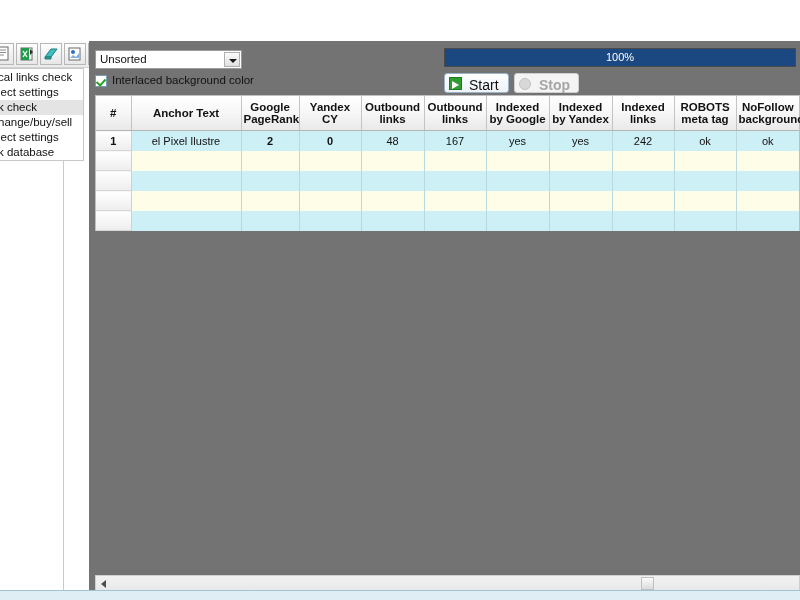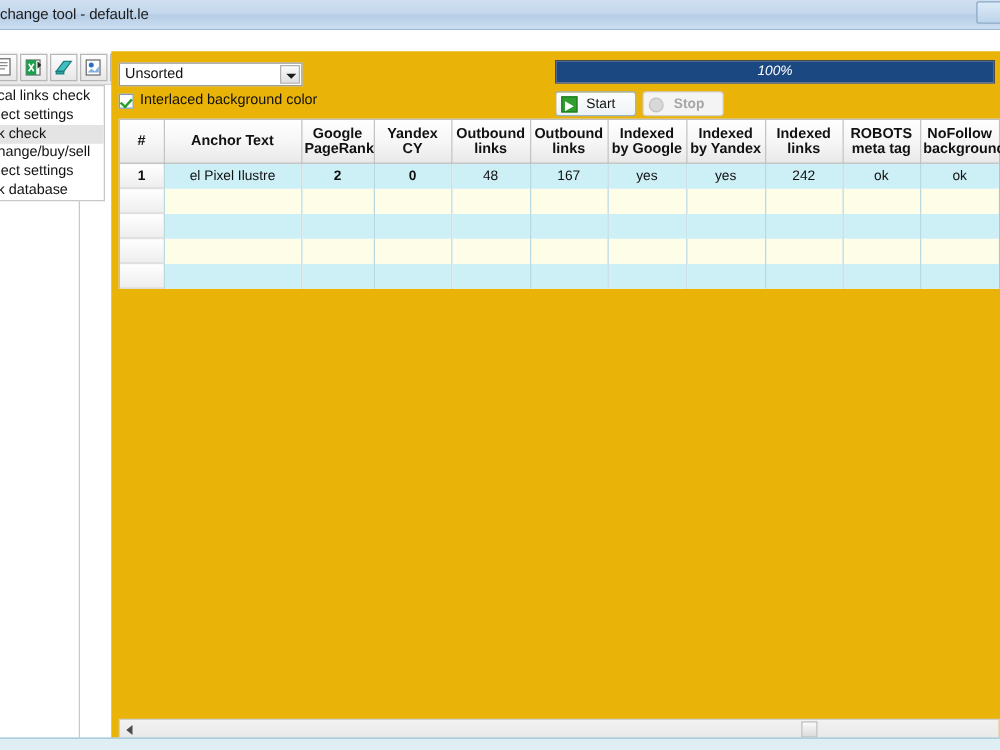--- a/index.html
+++ b/index.html
@@ -115,21 +115,21 @@
     padding-left: 2px;
     cursor: default;
   }
   .side-item.selected { background: #e4e4e4; }
 
   
   .main {
     position: absolute;
     left: 89px; top: 41px;
     width: 711px; height: 559px;
-    background: #eab308;
+    background: #737373;
   }
 
   
   .sort-combo {
     position: absolute;
     left: 6px; top: 9px;
     width: 147px; height: 19px;
     border: 1px solid #9a9a9a;
     background: #ffffff;
     box-sizing: border-box;
@@ -189,21 +189,20 @@
   }
 
   
   .progress {
     position: absolute;
     left: 355px; top: 7px;
     width: 352px; height: 19px;
     border: 1px solid #4a4a4a;
     background: #ffffff;
     box-sizing: border-box;
-    font-style: italic;
   }
   .progress-fill {
     position: absolute;
     left: 0; top: 0;
     height: 100%;
     background: #1c4881;
   }
   .progress-text {
     position: absolute;
     left: 0; top: 0;
@@ -222,21 +221,21 @@
     border: 1px solid #9ab4cc;
     border-radius: 3px;
     background: linear-gradient(to bottom, #fdfefe, #eef3f8);
     box-sizing: border-box;
   }
   .act-btn.start { left: 355px; width: 65px; }
   .act-btn.stop  { left: 425px; width: 65px; border-color: #cfcfcf; background: #f4f4f4; }
   .act-btn .lbl {
     position: absolute;
     left: 24px; top: 3px;
-    font-size: 11px;
+    font-size: 14px;
     color: #111;
   }
   .act-btn.stop .lbl { color: #a6a6a6; font-weight: bold; }
   .ico-start {
     position: absolute;
     left: 4px; top: 3px;
     width: 13px; height: 13px;
     background: #2f9e2f;
     border: 1px solid #1f7a1f;
     box-sizing: border-box;
@@ -349,24 +348,20 @@
     background: #dfeef5;
     border-top: 1px solid #9fc4d4;
     box-sizing: border-box;
   }
 </style>
 </head>
 <body>
 
 <div id="app">
 
-  <div class="titlebar">
-    <div class="titlebar-text">change tool - default.le</div>
-    <div class="win-btn close"></div>
-  </div>
 
 
   <div class="toolbar">
     <div class="tb-btn" style="left:-8px">
       <svg width="16" height="16" viewBox="0 0 16 16">
           <rect x="3" y="1" width="10" height="13" fill="#fff" stroke="#6b6b6b"></rect>
           <path d="M5 4h6M5 6.5h6M5 9h4" stroke="#8a8a8a" fill="none"></path>
         </svg>
     </div>
     <div class="tb-btn" style="left:16px">

